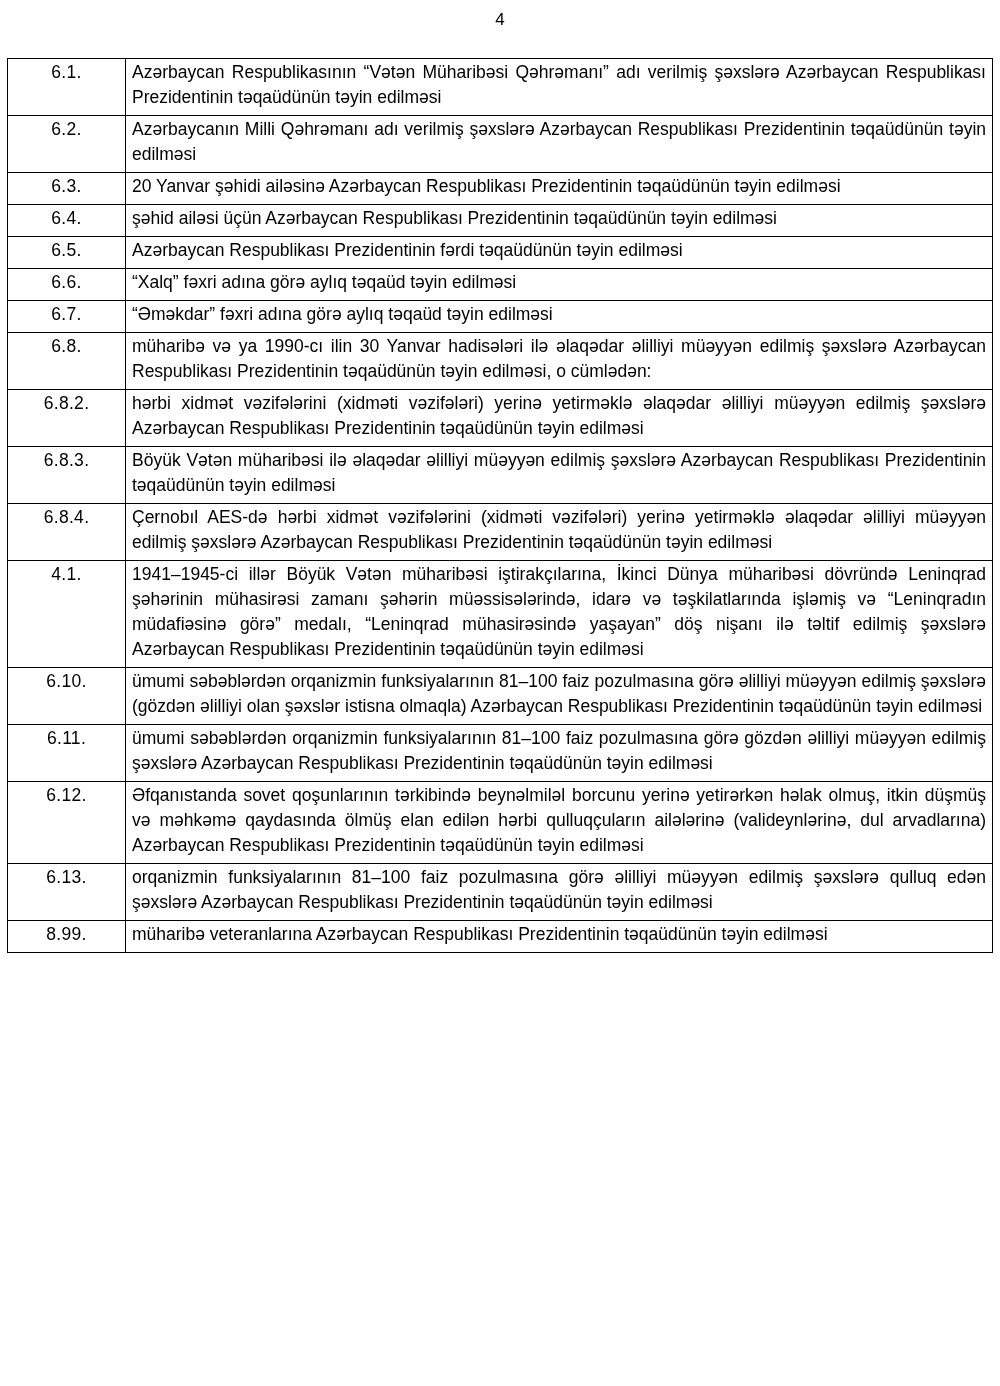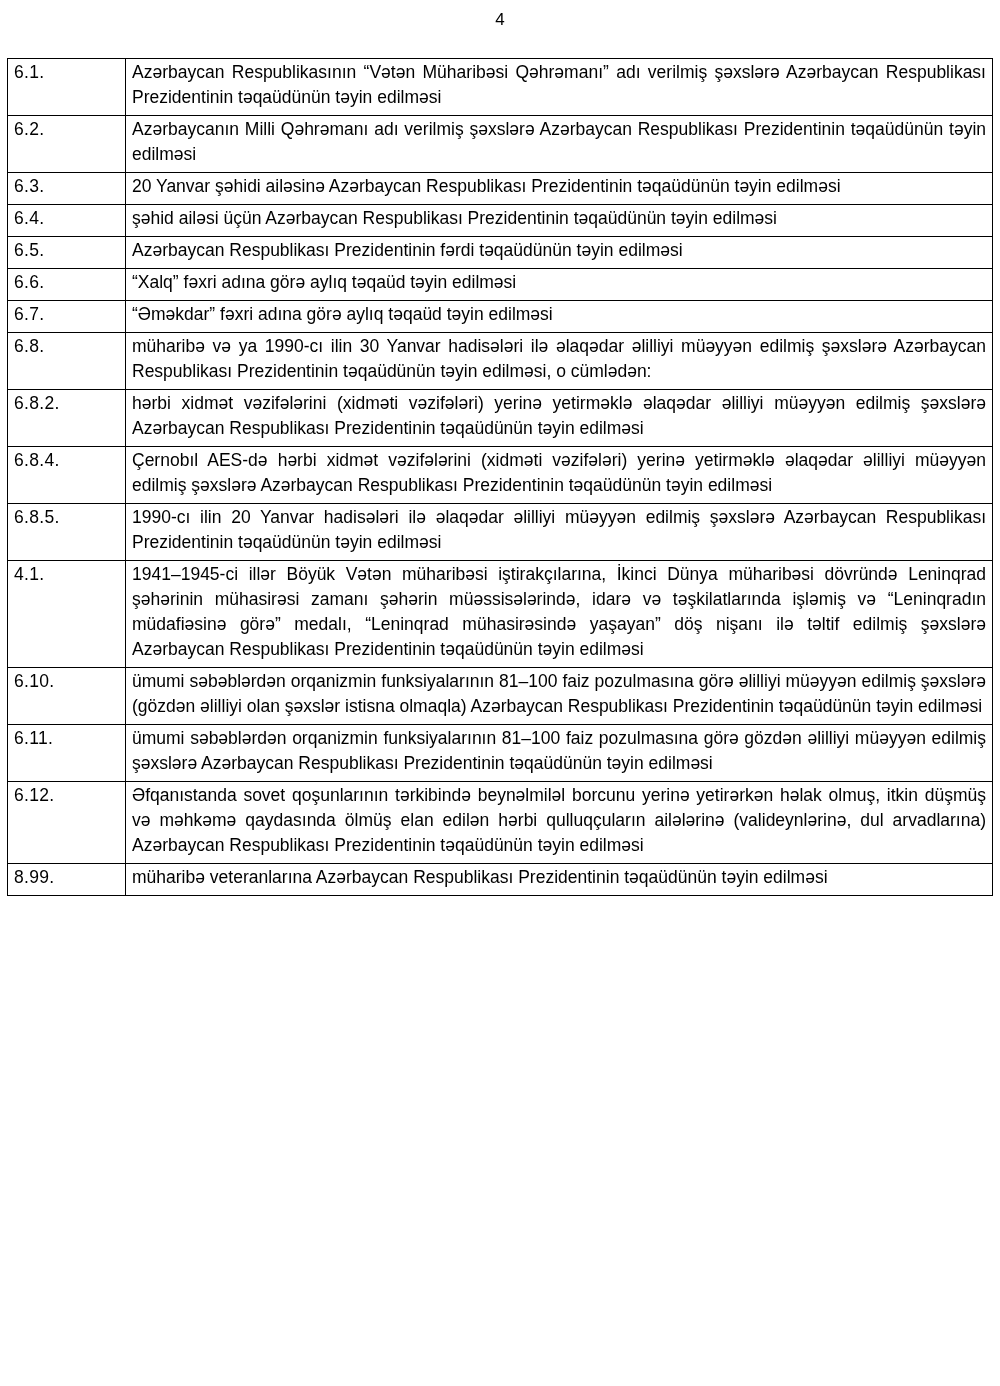--- a/index.html
+++ b/index.html
@@ -28,21 +28,21 @@
   }
   table.doc-table td {
     border: 1px solid #000000;
     vertical-align: top;
     font-size: 17.5px;
     line-height: 25px;
     padding: 1px 6px 5px 6px;
   }
   td.num-cell {
     width: 118px;
-    text-align: left;
+    text-align: center;
     padding-left: 5px;
     letter-spacing: 0.3px;
   }
   td.text-cell {
     text-align: justify;
     padding-left: 10px;
     padding-right: 9px;
     margin-top: 29px;
   }
 </style>
@@ -84,42 +84,46 @@
         </tr>
         <tr>
           <td class="num-cell">6.8.</td>
           <td class="text-cell">müharibə və ya 1990-cı ilin 30 Yanvar hadisələri  ilə əlaqədar əlilliyi müəyyən edilmiş şəxslərə Azərbaycan Respublikası Prezidentinin təqaüdünün təyin edilməsi, o cümlədən:</td>
         </tr>
         <tr>
           <td class="num-cell">6.8.2.</td>
           <td class="text-cell">hərbi xidmət vəzifələrini (xidməti vəzifələri) yerinə yetirməklə əlaqədar əlilliyi müəyyən edilmiş şəxslərə Azərbaycan Respublikası Prezidentinin təqaüdünün təyin edilməsi</td>
         </tr>
         <tr>
+          <td class="num-cell">6.8.3.</td>
+          <td class="text-cell">Böyük Vətən müharibəsi ilə əlaqədar əlilliyi müəyyən edilmiş şəxslərə Azərbaycan Respublikası Prezidentinin təqaüdünün təyin edilməsi</td>
+        </tr>
+        <tr>
           <td class="num-cell">6.8.4.</td>
           <td class="text-cell">Çernobıl AES-də hərbi xidmət vəzifələrini (xidməti vəzifələri) yerinə yetirməklə əlaqədar əlilliyi müəyyən edilmiş şəxslərə Azərbaycan Respublikası Prezidentinin təqaüdünün təyin edilməsi</td>
-        </tr>
-        <tr>
-          <td class="num-cell">6.8.5.</td>
-          <td class="text-cell">1990-cı ilin 20 Yanvar hadisələri ilə əlaqədar əlilliyi müəyyən edilmiş şəxslərə Azərbaycan Respublikası Prezidentinin təqaüdünün təyin edilməsi</td>
         </tr>
         <tr>
           <td class="num-cell">4.1.</td>
           <td class="text-cell">1941–1945-ci illər Böyük Vətən müharibəsi iştirakçılarına, İkinci Dünya müharibəsi dövründə Leninqrad şəhərinin mühasirəsi zamanı şəhərin müəssisələrində, idarə və təşkilatlarında işləmiş və “Leninqradın müdafiəsinə görə” medalı, “Leninqrad mühasirəsində yaşayan” döş nişanı ilə təltif edilmiş şəxslərə Azərbaycan Respublikası Prezidentinin təqaüdünün təyin edilməsi</td>
         </tr>
         <tr>
           <td class="num-cell">6.10.</td>
           <td class="text-cell">ümumi səbəblərdən orqanizmin funksiyalarının 81–100 faiz pozulmasına görə əlilliyi müəyyən edilmiş şəxslərə (gözdən əlilliyi olan şəxslər istisna olmaqla) Azərbaycan Respublikası Prezidentinin təqaüdünün təyin edilməsi</td>
         </tr>
         <tr>
           <td class="num-cell">6.11.</td>
           <td class="text-cell">ümumi səbəblərdən orqanizmin funksiyalarının 81–100 faiz pozulmasına görə gözdən əlilliyi müəyyən edilmiş şəxslərə Azərbaycan Respublikası Prezidentinin təqaüdünün təyin edilməsi</td>
         </tr>
         <tr>
           <td class="num-cell">6.12.</td>
           <td class="text-cell">Əfqanıstanda sovet qoşunlarının tərkibində beynəlmiləl borcunu yerinə yetirərkən həlak olmuş, itkin düşmüş və məhkəmə qaydasında ölmüş elan edilən hərbi qulluqçuların ailələrinə (valideynlərinə, dul arvadlarına) Azərbaycan Respublikası Prezidentinin təqaüdünün təyin edilməsi</td>
         </tr>
         <tr>
+          <td class="num-cell">6.13.</td>
+          <td class="text-cell">orqanizmin funksiyalarının 81–100 faiz pozulmasına görə əlilliyi müəyyən edilmiş şəxslərə qulluq edən şəxslərə Azərbaycan Respublikası Prezidentinin təqaüdünün təyin edilməsi</td>
+        </tr>
+        <tr>
           <td class="num-cell">8.99.</td>
           <td class="text-cell">müharibə veteranlarına Azərbaycan Respublikası Prezidentinin təqaüdünün təyin edilməsi</td>
         </tr>
       </tbody>
   </table>
 </div>
 
 </body></html>

